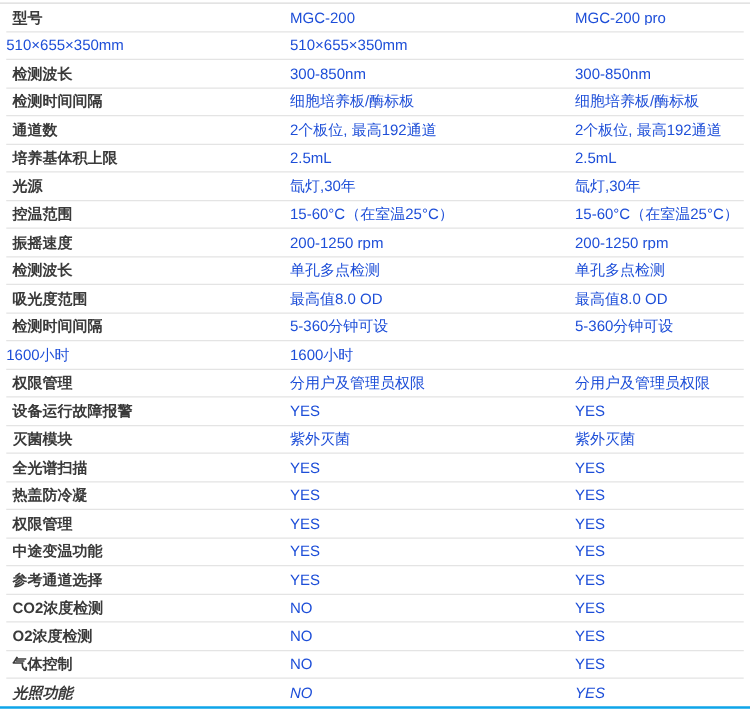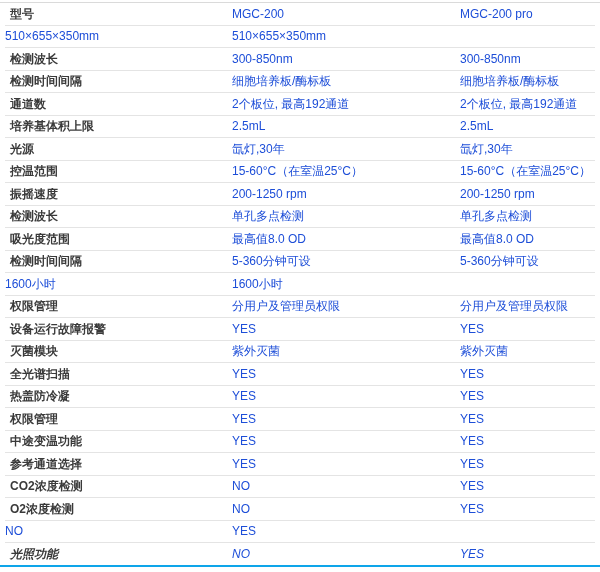--- a/index.html
+++ b/index.html
@@ -156,20 +156,21 @@
       <div class="cell c0">CO2浓度检测</div>
       <div class="cell c1">NO</div>
       <div class="cell c2">YES</div>
     </div>
     <div class="row">
       <div class="cell c0">O2浓度检测</div>
       <div class="cell c1">NO</div>
       <div class="cell c2">YES</div>
     </div>
     <div class="row">
+      <div class="cell c0">气体控制</div>
       <div class="cell c1">NO</div>
       <div class="cell c2">YES</div>
     </div>
     <div class="row">
       <div class="cell c0">光照功能</div>
       <div class="cell c1">NO</div>
       <div class="cell c2">YES</div>
     </div>
   </div>
 

